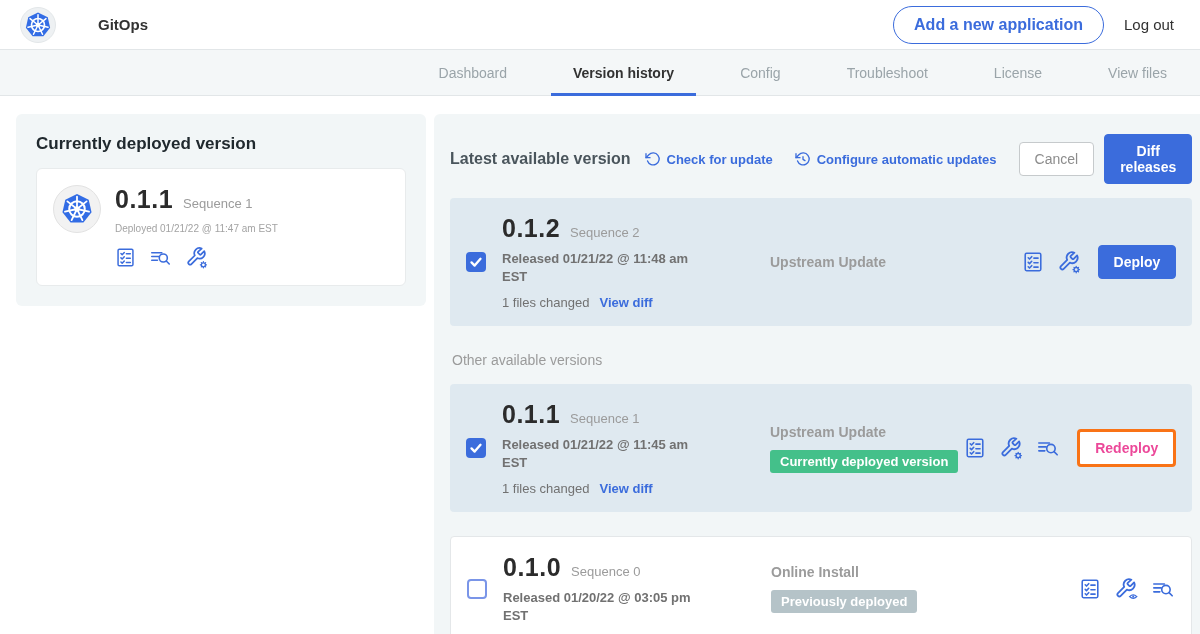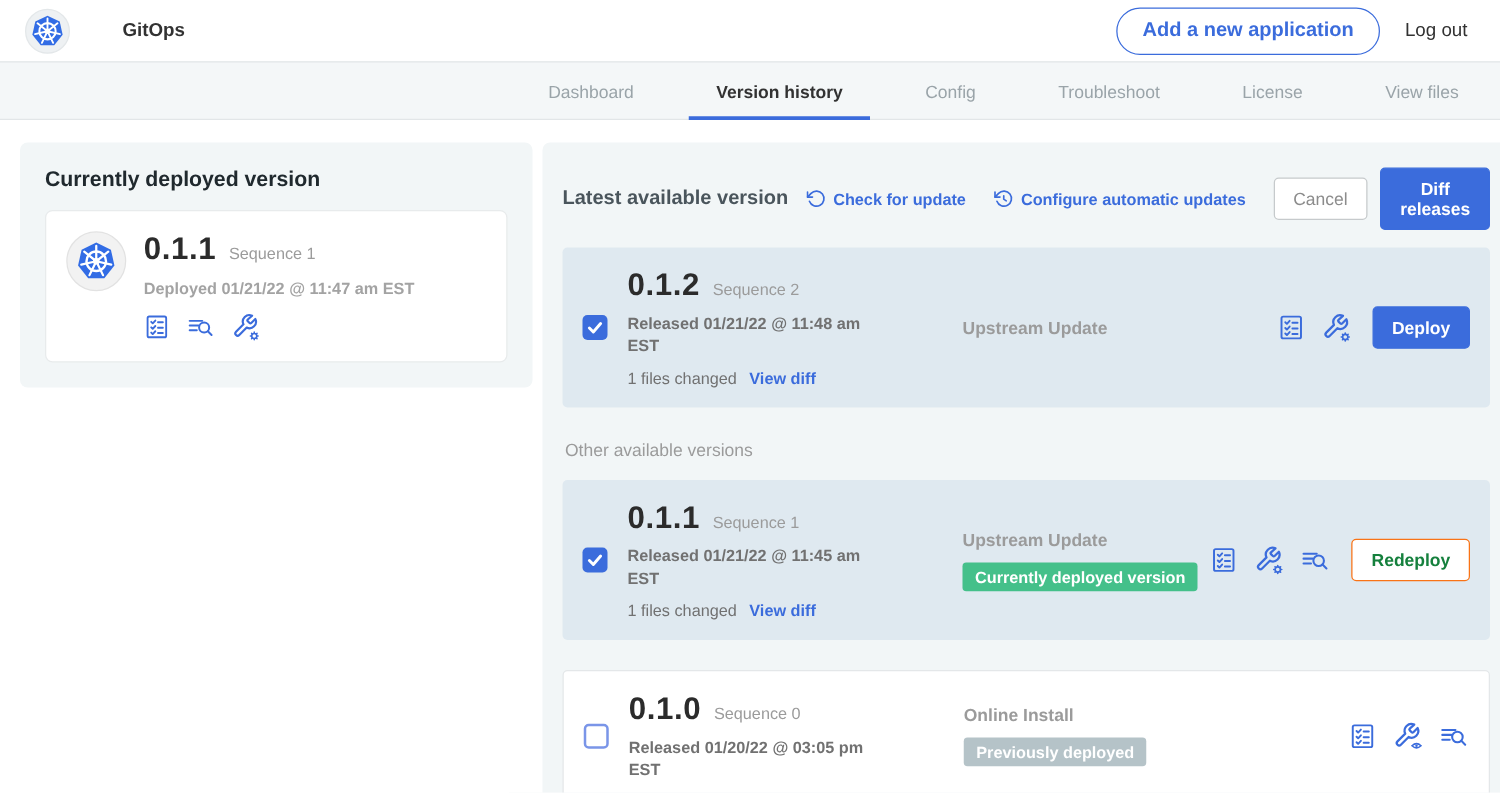--- a/index.html
+++ b/index.html
@@ -33,37 +33,37 @@
   .card { background:#f2f6f7; border-radius:6px; }
   .left-card { width:410px; padding:20px; flex:none; }
   .left-card h2 { font-size:17px; font-weight:700; color:#20292e; }
   .deployed-box { margin-top:14px; background:#fff; border:1px solid #e8ebec; border-radius:6px;
     padding:16px; display:flex; align-items:flex-start; }
   .k8s-badge { width:48px; height:48px; border-radius:50%; background:#f2f2f2; border:1px solid #e2e2e2;
     display:flex; align-items:center; justify-content:center; margin-right:14px; flex:none; }
   .ver-line { display:flex; align-items:baseline; gap:10px; }
   .ver-num { font-size:25px; font-weight:700; color:#2b2b2b; letter-spacing:.5px; }
   .seq { font-size:13px; color:#9b9b9b; }
-  .deployed-at { font-size:13px; color:#a3a3a3; font-weight:700; margin-top:9px; }
+  .deployed-at { font-size:10px; color:#a3a3a3; font-weight:400; margin-top:9px; }
   .icon-row { display:flex; align-items:center; gap:13px; margin-top:12px; }
   .aicon { display:inline-flex; cursor:pointer; color:#3b6cdc; }
   .aicon svg { display:block; }
 
   
   .right-card { flex:1; padding:16px 16px 20px 16px; }
   .avail-header { display:flex; align-items:center; padding:4px 0 14px 0; }
   .avail-title { font-size:16px; font-weight:700; color:#4a555c; margin-right:14px; white-space:nowrap; }
   .link-action { display:flex; align-items:center; gap:6px; color:#3b6cdc; font-size:13px; font-weight:700;
     cursor:pointer; margin-right:22px; white-space:nowrap; }
   .header-btns { margin-left:auto; display:flex; align-items:center; gap:10px; }
   .btn { font-family:inherit; font-size:14px; font-weight:700; border-radius:4px; cursor:pointer;
     padding:8px 15px; }
   .btn-cancel { background:#fff; border:1px solid #c6cacc; color:#8c8c8c; font-weight:400; }
   .btn-primary { background:#3b6cdc; border:1px solid #3b6cdc; color:#fff; }
-  .btn-outline { background:#fff; border:1px solid #f97316; color:#15803d; }
+  .btn-outline { background:#fff; border:3px solid #f97316; color:#ec4899; }
 
   .vrow { border-radius:4px; padding:16px 16px; display:flex; align-items:center; margin-top:0; }
   .vrow--hl { background:#dfe9f0; }
   .vrow--plain { background:#fff; border:1px solid #e4e7e9; }
   .checkbox { width:20px; height:20px; border-radius:4px; flex:none; cursor:pointer; margin-right:16px;
     display:flex; align-items:center; justify-content:center; }
   .checkbox.checked { background:#3b6cdc; }
   .checkbox.unchecked { background:#fff; border:2px solid #7a95e8; }
   .vblock { width:212px; flex:none; }
   .released { font-size:13px; font-weight:700; color:#717171; margin-top:7px; width:190px; line-height:1.35; }

